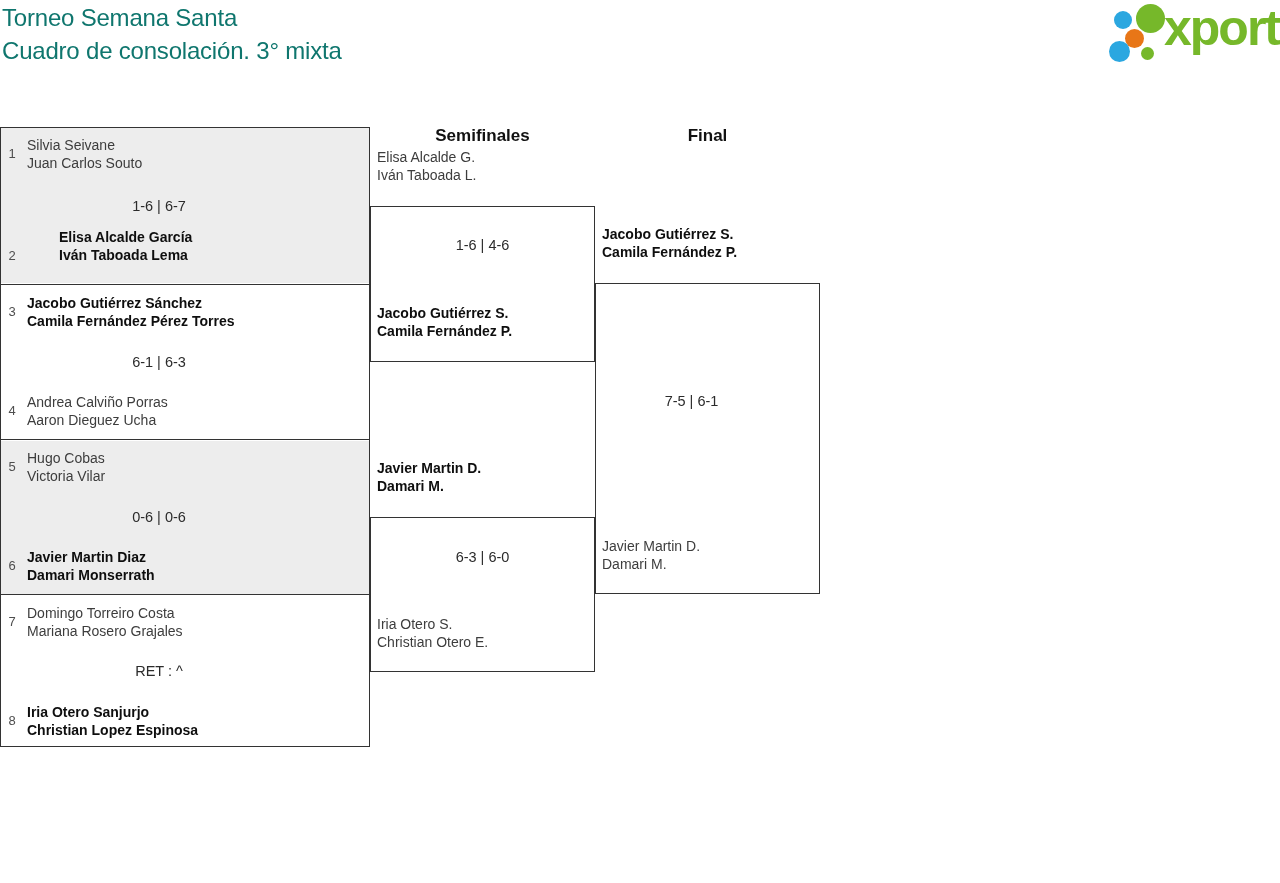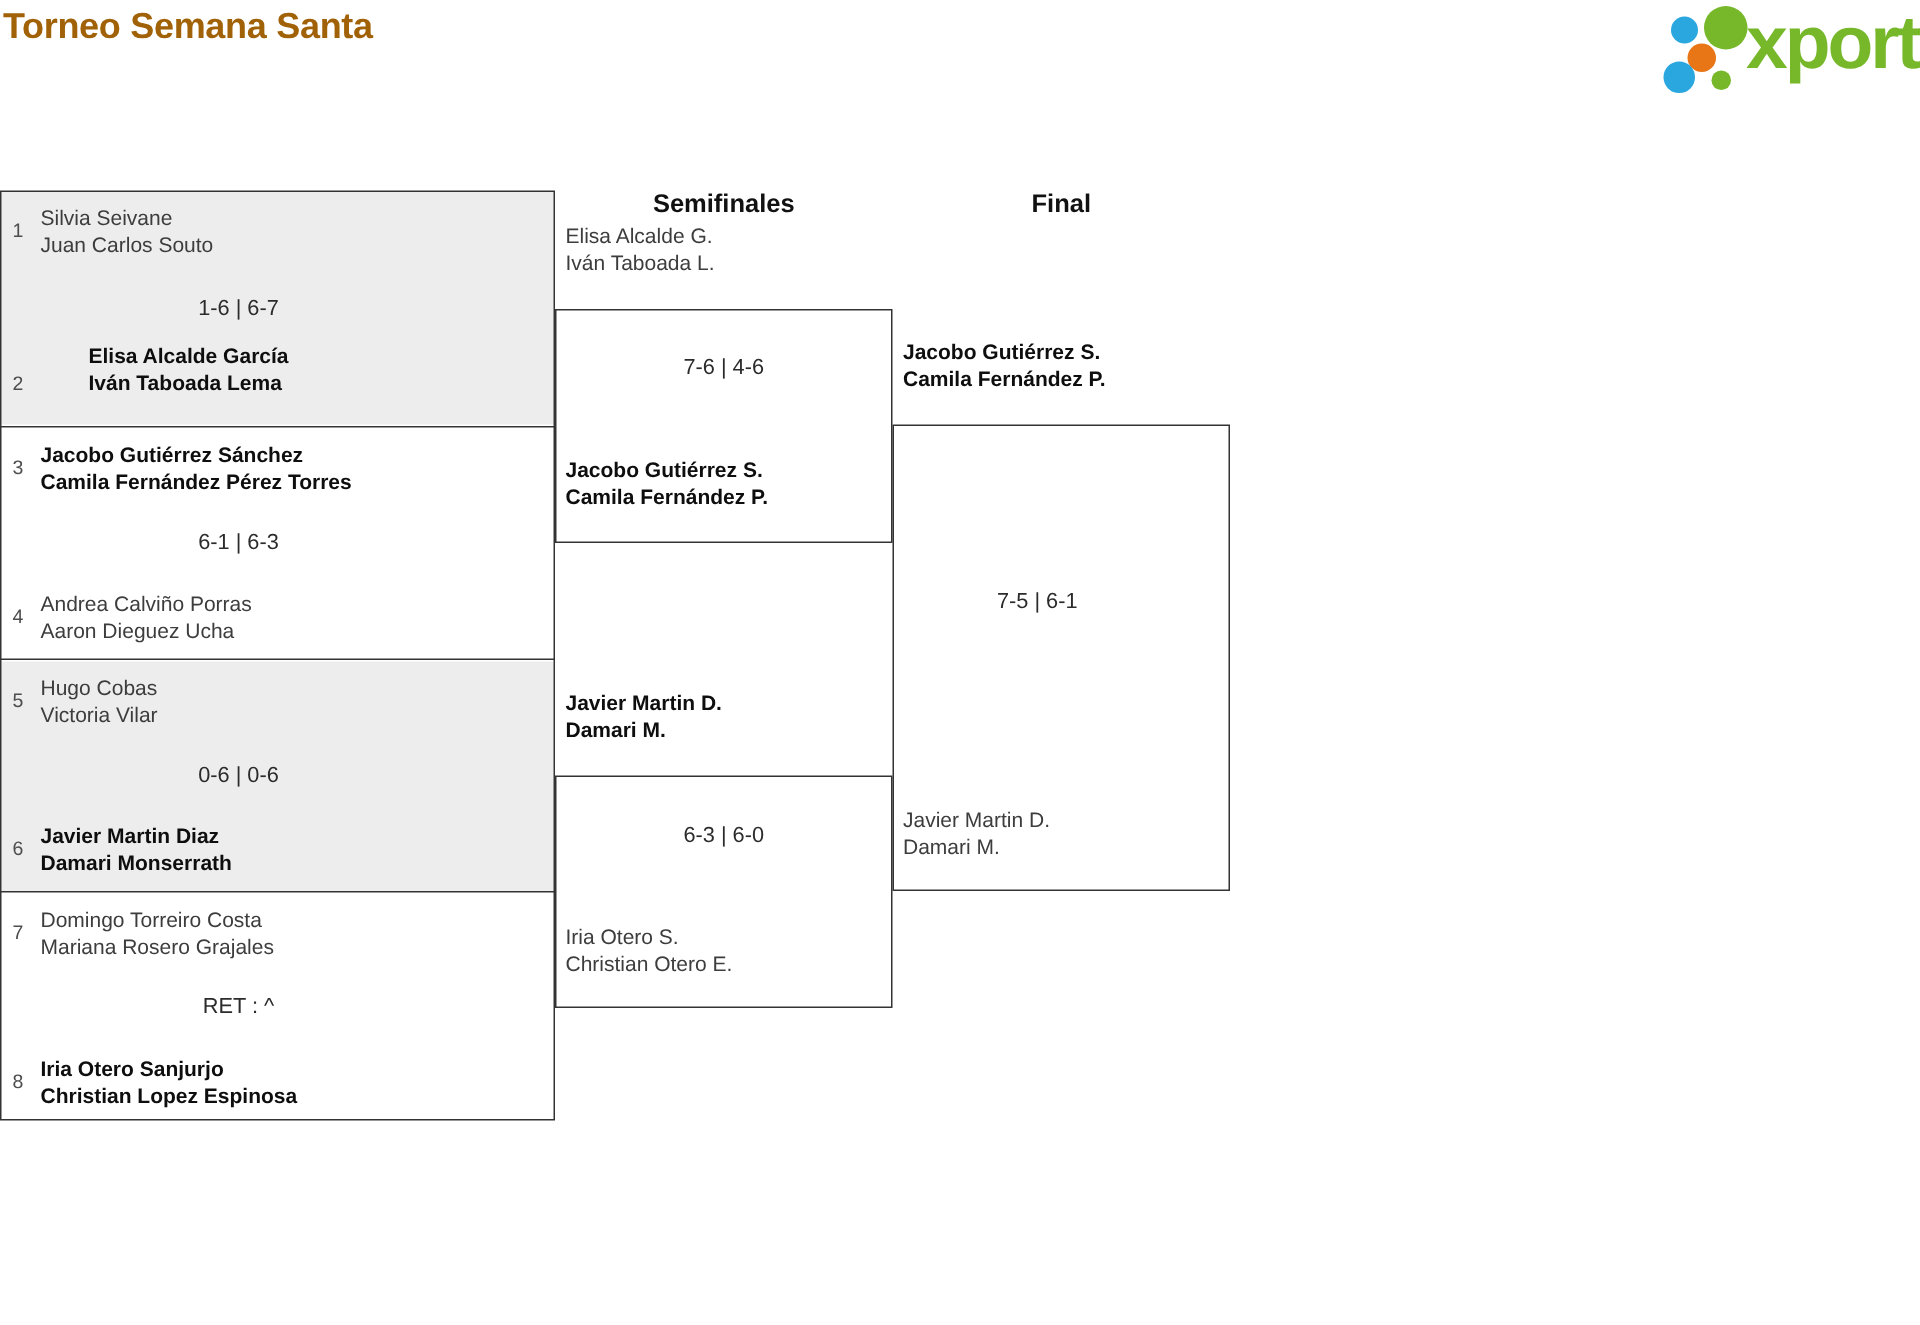--- a/index.html
+++ b/index.html
@@ -1,19 +1,19 @@
 <!DOCTYPE html>
 <html><head>
 <meta charset="utf-8">
 <style>
   html,body{margin:0;padding:0;background:#fff;}
   .screen{position:relative;width:1280px;height:883px;background:#ffffff;
     font-family:"Liberation Sans",sans-serif;overflow:hidden;}
-  .title{position:absolute;left:2px;top:1px;font-size:24px;font-weight:700;
-    color:#a16207;line-height:33px;letter-spacing:-0.2px;}
+  .title{position:absolute;left:2px;top:1px;font-size:24px;font-weight:400;
+    color:#0f766e;line-height:33px;letter-spacing:-0.2px;}
   .col-header{position:absolute;top:97px;font-size:17px;font-weight:700;color:#111;
     text-align:center;line-height:20px;margin-top:29px;}
   .fill{position:absolute;left:1px;width:368px;background:#ededed;}
   .box{position:absolute;border:1.5px solid #333;box-sizing:border-box;background:transparent;}
   .hline{position:absolute;height:1.5px;background:#333;}
   .team{position:absolute;font-size:14px;line-height:18px;color:#3d3d3d;white-space:nowrap;}
   .team.winner{font-weight:700;color:#0e0e0e;}
   .seed{position:absolute;left:4px;width:16px;text-align:center;font-size:13px;
     line-height:18px;color:#4e4e4e;}
   .score{position:absolute;font-size:14.5px;line-height:18px;color:#2b2b2b;text-align:center;}
@@ -28,20 +28,21 @@
   .wordmark{position:absolute;left:58px;top:-6px;font-size:50px;font-weight:700;
     color:#76b82a;letter-spacing:-2px;line-height:68px;}
 </style>
 </head>
 <body>
 
 <div class="screen">
 
   <div class="title">
     <div>Torneo Semana Santa</div>
+    <div>Cuadro de consolación. 3° mixta</div>
   </div>
 
   <div class="logo">
     <span class="dot blue" style="left:8px;top:11px;width:18px;height:18px;"></span>
     <span class="dot green" style="left:30px;top:4px;width:29px;height:29px;"></span>
     <span class="dot orange" style="left:19px;top:29px;width:19px;height:19px;"></span>
     <span class="dot blue" style="left:3px;top:41px;width:21px;height:21px;"></span>
     <span class="dot green" style="left:35px;top:47px;width:13px;height:13px;"></span>
     <span class="wordmark">xporty</span>
   </div>
@@ -106,21 +107,21 @@
   <div class="seed" style="top:712px;">8</div>
   <div class="team winner" style="left:27px;top:703px;">
     <div>Iria Otero Sanjurjo</div>
     <div>Christian Lopez Espinosa</div>
   </div>
 
   <div class="team" style="left:377px;top:148px;">
     <div>Elisa Alcalde G.</div>
     <div>Iván Taboada L.</div>
   </div>
-  <div class="score sf" style="top:236px;">7-6 | 4-6</div>
+  <div class="score sf" style="top:236px;">1-6 | 4-6</div>
   <div class="team winner" style="left:377px;top:304px;">
     <div>Jacobo Gutiérrez S.</div>
     <div>Camila Fernández P.</div>
   </div>
 
   <div class="team winner" style="left:377px;top:459px;">
     <div>Javier Martin D.</div>
     <div>Damari M.</div>
   </div>
   <div class="score sf" style="top:548px;">6-3 | 6-0</div>

